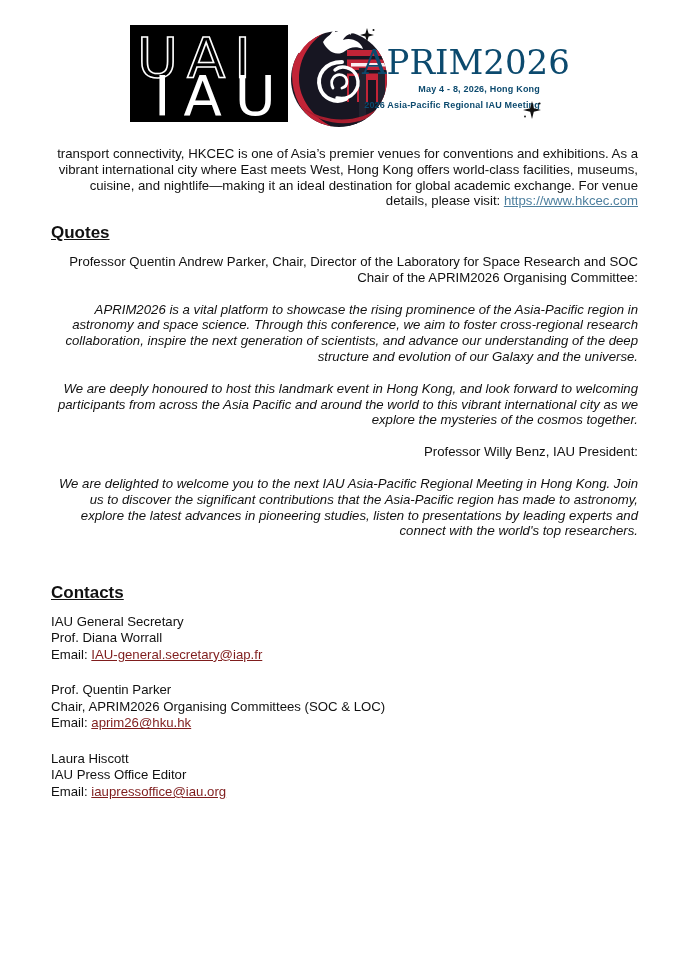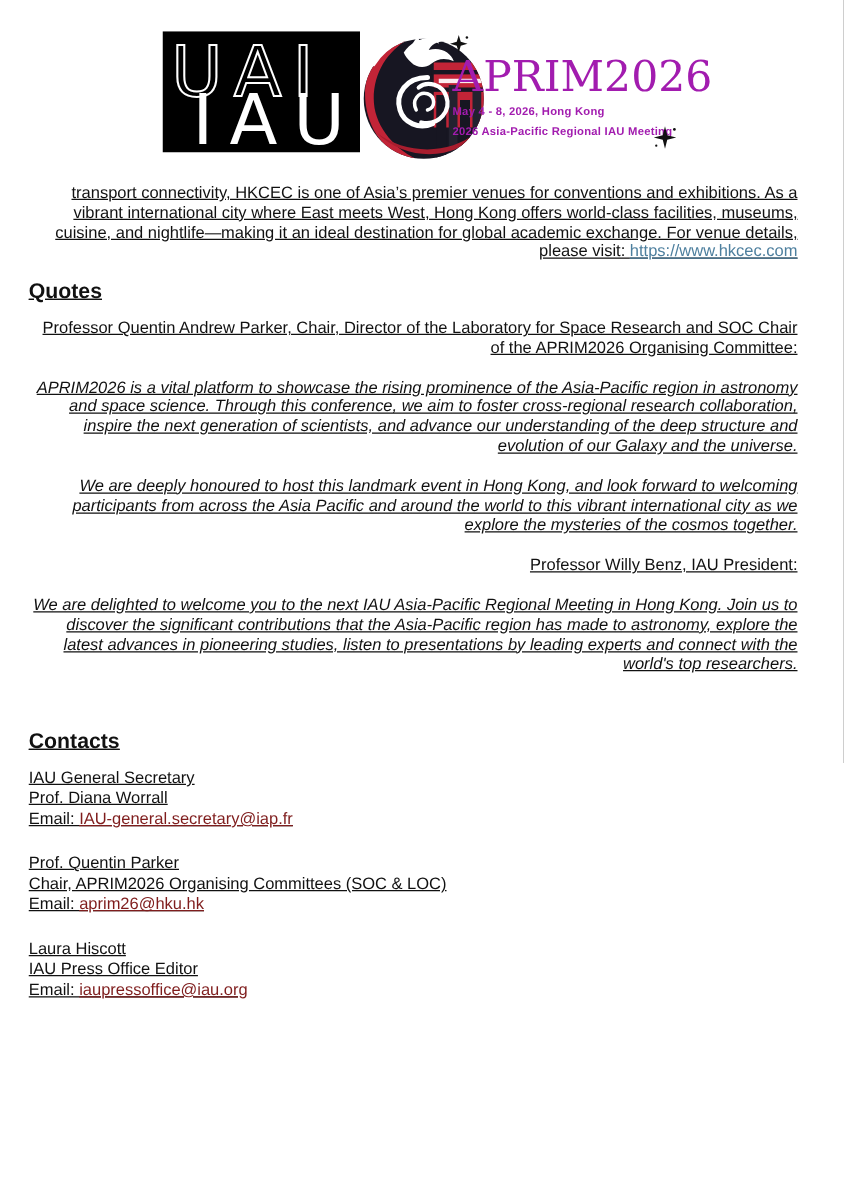--- a/index.html
+++ b/index.html
@@ -13,37 +13,37 @@
     font-family: "Liberation Sans", sans-serif;
     color: #111;
     overflow: hidden;
   }
   
   .header { position: relative; height: 132px; }
   .iau-box { position: absolute; left: 130px; top: 25px; }
   .dragon  { position: absolute; left: 287px; top: 20px; }
   .aprim-block {
     position: absolute; left: 362px; top: 44px; width: 178px;
-    text-align: left; color: #a21caf;
+    text-align: right; color: #0c4a6e;
   }
   .aprim-title {
     font-family: "DejaVu Serif", serif;
     font-size: 34px; font-weight: 500; letter-spacing: 0px;
     line-height: 36px; white-space: nowrap;
   }
   .aprim-sub {
     font-size: 9px; font-weight: bold; line-height: 12px;
     letter-spacing: 0.2px; white-space: nowrap; margin-top: 3px;
   }
   .aprim-sub2 { margin-top: 4px; }
   .sparkle { position: absolute; }
   .sparkle-1 { left: 359px; top: 27px; }
   .sparkle-2 { left: 521px; top: 99px; }
   
-  .content { padding: 14px 37px 0 23px; font-size: 13.2px; line-height: 15.8px; text-decoration: underline; }
+  .content { padding: 14px 37px 0 51px; font-size: 13.2px; line-height: 15.8px; }
   .content p { margin-bottom: 16px; text-align: right; }
   .para-justify { text-align: justify; }
   .quote { font-style: italic; text-align: justify; }
   .section-heading {
     font-size: 17px; font-weight: bold; text-decoration: underline;
     margin-bottom: 13px;
   }
   .contacts-heading { margin-top: 46px; }
   .link { text-decoration: underline; cursor: pointer; }
   .venue-link { color: #4D7F9E; }

